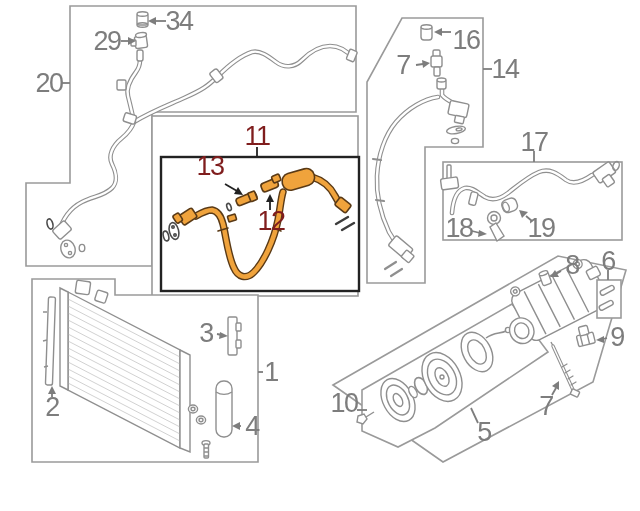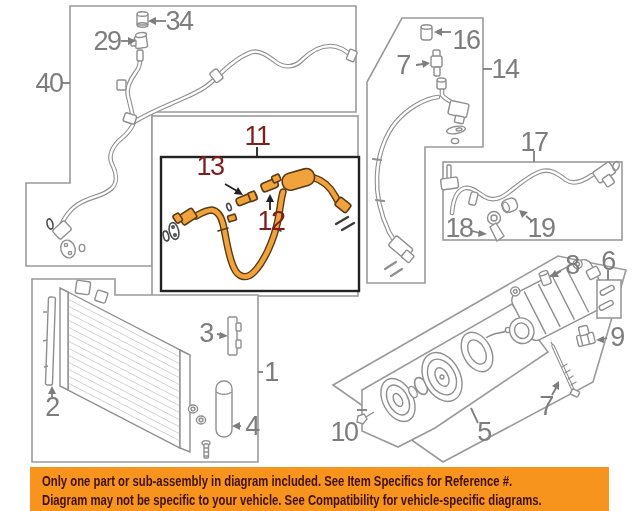--- a/index.html
+++ b/index.html
@@ -300,31 +300,27 @@
 
 <span class="callout" style="left:271px;top:372px">1</span>
 <span class="callout" style="left:52px;top:407px">2</span>
 <span class="callout" style="left:206px;top:333px">3</span>
 <span class="callout" style="left:252px;top:426px">4</span>
 <span class="callout" style="left:484px;top:432px">5</span>
 <span class="callout" style="left:608px;top:261px">6</span>
 <span class="callout" style="left:546px;top:406px">7</span>
 <span class="callout" style="left:572px;top:265px">8</span>
 <span class="callout" style="left:617px;top:337px">9</span>
-<span class="callout" style="left:344px;top:432px">10</span>
+<span class="callout" style="left:344px;top:403px">10</span>
 <span class="callout dark" style="left:257px;top:136px">11</span>
 <span class="callout dark" style="left:271px;top:221px">12</span>
 <span class="callout dark" style="left:210px;top:166px">13</span>
 <span class="callout" style="left:505px;top:69px">14</span>
 <span class="callout" style="left:403px;top:65px">7</span>
 <span class="callout" style="left:466px;top:40px">16</span>
 <span class="callout" style="left:534px;top:142px">17</span>
 <span class="callout" style="left:459px;top:228px">18</span>
 <span class="callout" style="left:541px;top:228px">19</span>
-<span class="callout" style="left:49px;top:83px">40</span>
+<span class="callout" style="left:49px;top:83px">20</span>
 <span class="callout" style="left:107px;top:41px">29</span>
 <span class="callout" style="left:179px;top:21px">34</span>
 
-<div id="banner" style="background: rgb(247, 148, 30); color: rgb(65, 16, 10);">
-  <div class="bl">Only one part or sub-assembly in diagram included. See Item Specifics for Reference #.</div>
-  <div class="bl">Diagram may not be specific to your vehicle. See Compatibility for vehicle-specific diagrams.</div>
 </div>
-</div>
 
 </body></html>

